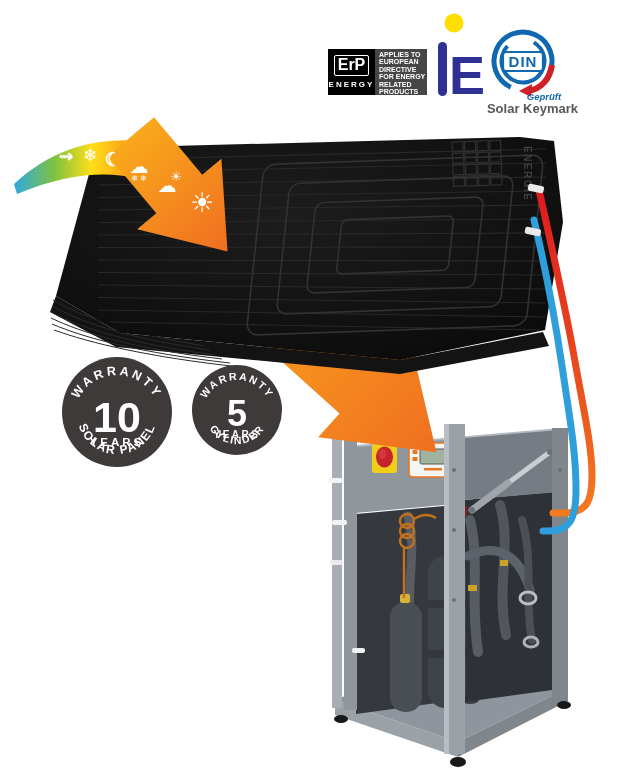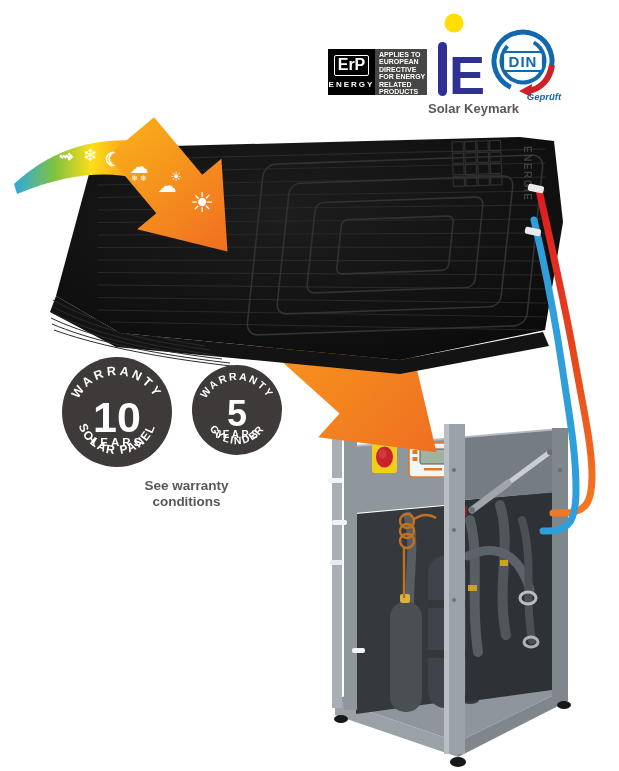--- a/index.html
+++ b/index.html
@@ -11,21 +11,21 @@
 
   
   .erp-badge{left:328px;top:49px;display:flex;}
   .erp-orange{width:47px;height:46px;background:#000000;display:flex;flex-direction:column;
               align-items:center;justify-content:center;}
   .erp-label{color:#fff;font-weight:bold;font-size:16px;border:1.5px solid #fff;
              border-radius:2px;padding:0 3px 1px 3px;line-height:18px;}
   .erp-sub{color:#fff;font-weight:bold;font-size:8px;letter-spacing:2px;margin-top:4px;}
   .erp-gray{width:52px;height:46px;background:#464645;color:#fff;font-weight:bold;
             font-size:7px;line-height:7.4px;padding:2px 0 0 4px;box-sizing:border-box;}
-  .km-caption{left:428px;top:101px;width:150px;text-align:left;color:#58585A;
+  .km-caption{left:428px;top:101px;width:150px;text-align:right;color:#58585A;
               font-weight:bold;font-size:13px;line-height:15px;}
 
   
   .warranty-note{left:104px;top:478px;width:165px;text-align:center;color:#58585A;
                  font-weight:600;font-size:13.5px;line-height:16px;}
 </style>
 </head>
 <body>
 
 <div class="stage">
@@ -309,18 +309,14 @@
     <text font-size="10.5" font-weight="bold" fill="#ffffff" letter-spacing="2">
       <textPath href="#b2top" startOffset="50%" text-anchor="middle">WARRANTY</textPath>
     </text>
     <text x="46" y="62" text-anchor="middle" font-size="36" font-weight="bold" fill="#ffffff">5</text>
     <text x="46" y="74" text-anchor="middle" font-size="10" font-weight="bold" fill="#ffffff" letter-spacing="2.5">YEARS</text>
     <text font-size="10.5" font-weight="bold" fill="#ffffff" letter-spacing="1.5">
       <textPath href="#b2bot" startOffset="50%" text-anchor="middle">CYLINDER</textPath>
     </text>
   </svg>
 
-  <div class="abs warranty-note">
-    <div>See warranty</div>
-    <div>conditions</div>
-  </div>
 
 </div>
 
 </body></html>

